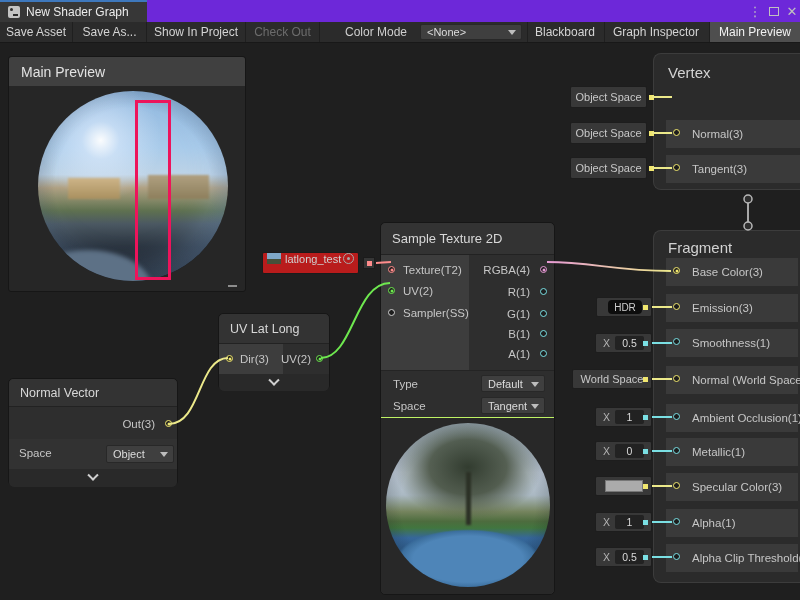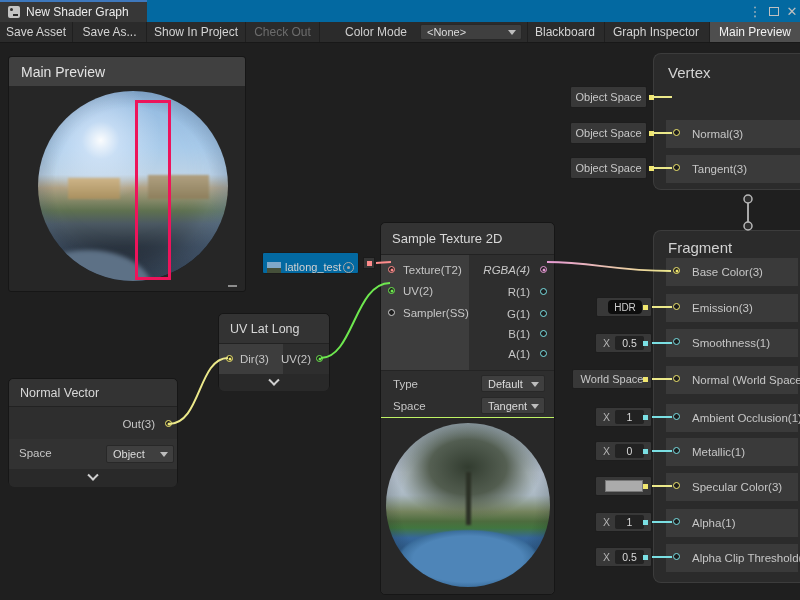--- a/index.html
+++ b/index.html
@@ -1,20 +1,20 @@
 <!DOCTYPE html>
 <html><head>
 <meta charset="utf-8">
 <style>
   * { margin:0; padding:0; box-sizing:border-box; }
   html,body { width:800px; height:600px; background:#1f1f1f; overflow:hidden;
     font-family:"Liberation Sans", sans-serif; }
 
   
-  #titlebar { position:absolute; left:0; top:0; width:800px; height:22px; background:#0369a1; }
+  #titlebar { position:absolute; left:0; top:0; width:800px; height:22px; background:#6d28d9; }
   #tab { position:absolute; left:0; top:0; width:147px; height:22px; background:#373737;
     border-top:2px solid #3e78bd; display:flex; align-items:center; }
   #tab-icon { width:12px; height:12px; margin-left:8px; background:#c4c4c4; border-radius:2px; position:relative; }
   #tab-icon::before { content:""; position:absolute; left:2px; top:2px; width:3px; height:3px; background:#2b2b2b; border-radius:50%; }
   #tab-icon::after { content:""; position:absolute; right:2px; bottom:2px; width:5px; height:2px; background:#2b2b2b; }
   #tab-label { margin-left:6px; font-size:12px; color:#ececec; white-space:nowrap; }
   .winctl { position:absolute; top:0; height:22px; display:flex; align-items:center; justify-content:center; color:#c0c0c0; font-size:13px; }
   #win-menu { left:748px; width:14px; }
   #win-max { left:766px; width:16px; }
   #win-max span { display:block; width:10px; height:9px; border:1.5px solid #c0c0c0; }
@@ -123,22 +123,22 @@
   #uvll .node-header { height:30px; font-size:12.5px; }
   #uvll-inpanel { position:absolute; left:0; top:30px; width:64px; height:30px; background:#3d3d3d; }
 
   
   #nv { left:8px; top:378px; width:170px; height:108px; }
   #nv .node-header { height:28px; font-size:12.5px; }
   #nv-outrow { position:absolute; left:0; top:28px; width:100%; height:32px; }
   #nv-spacerow { position:absolute; left:0; top:60px; width:100%; height:30px; background:#323232; }
 
   
-  #ll { position:absolute; left:262px; top:252px; width:97px; height:22px; background:#0369a1;
-    border:1px solid #1b1b1b; border-radius:2px; display:flex; align-items:flex-end; z-index:10; }
+  #ll { position:absolute; left:262px; top:252px; width:97px; height:22px; background:#b91c1c;
+    border:1px solid #1b1b1b; border-radius:2px; display:flex; align-items:flex-start; z-index:10; }
   #ll-thumb { width:14px; height:11px; margin-left:4px; background:linear-gradient(180deg,#7fa8c8 0 55%, #45503a 55% 100%); }
   #ll-name { margin-left:4px; font-size:11px; color:#d0d0d0; }
   #ll-picker { position:absolute; right:4px; width:11px; height:11px; border:1px solid #a8a8a8; border-radius:50%; }
   #ll-picker::after { content:""; position:absolute; left:50%; top:50%; width:3px; height:3px; margin:-1.5px; background:#a8a8a8; border-radius:50%; }
   #ll-dot { position:absolute; left:363px; top:257px; width:12px; height:12px; background:#363636; border:1px solid #1b1b1b; z-index:10; }
   #ll-dot span { position:absolute; left:50%; top:50%; width:5px; height:5px; margin:-2.5px; background:#ff8c8c; }
 </style>
 </head>
 <body>
 
@@ -332,21 +332,21 @@
   <span class="port p-r" style="left:7px;top:43px;">
       <i></i>
     </span>
   <span class="slotlbl" style="left:22px;top:41px;">Texture(T2)</span>
   <span class="port p-g" style="left:7px;top:64px;">
       <i></i>
     </span>
   <span class="slotlbl" style="left:22px;top:62px;">UV(2)</span>
   <span class="port p-w" style="left:7px;top:86px;"></span>
   <span class="slotlbl" style="left:22px;top:84px;">Sampler(SS)</span>
-  <span class="slotlbl" style="right:24px;top:41px;font-style:italic;">RGBA(4)</span>
+  <span class="slotlbl" style="right:24px;top:41px;">RGBA(4)</span>
   <span class="port p-p" style="left:159px;top:43px;">
       <i></i>
     </span>
   <span class="slotlbl" style="right:24px;top:63px;">R(1)</span>
   <span class="port p-c" style="left:159px;top:65px;"></span>
   <span class="slotlbl" style="right:24px;top:85px;">G(1)</span>
   <span class="port p-c" style="left:159px;top:87px;"></span>
   <span class="slotlbl" style="right:24px;top:105px;">B(1)</span>
   <span class="port p-c" style="left:159px;top:107px;"></span>
   <span class="slotlbl" style="right:24px;top:125px;">A(1)</span>

